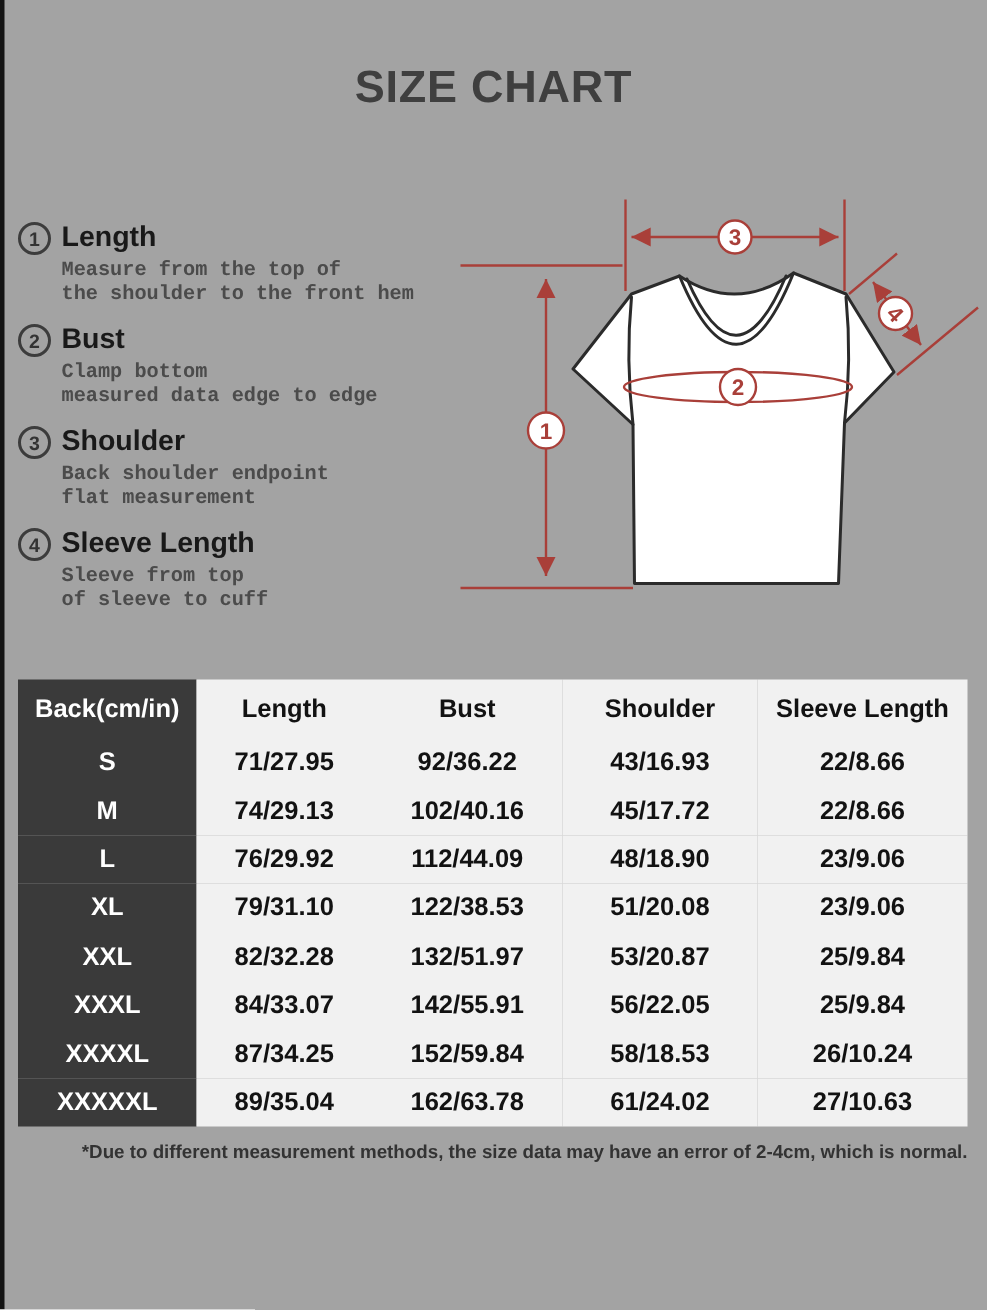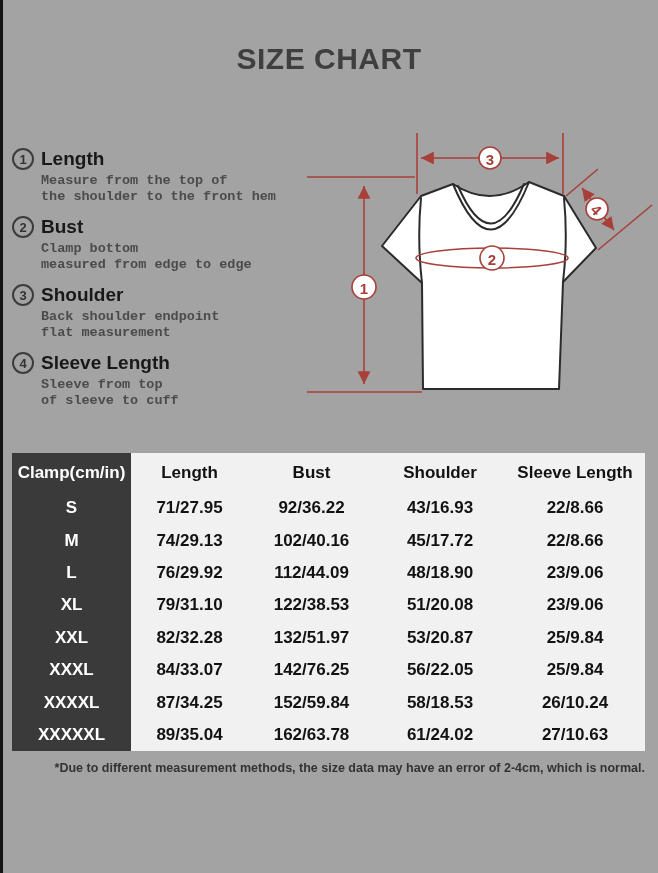--- a/index.html
+++ b/index.html
@@ -72,21 +72,21 @@
     </div>
   </div>
 
   <div class="legend-item i2">
     <div class="legend-head">
       <span class="num-circle">2</span>
       <span class="legend-label">Bust</span>
     </div>
     <div class="legend-desc">
       <div>Clamp bottom</div>
-      <div>measured from edge to edge</div>
+      <div>measured data edge to edge</div>
     </div>
   </div>
 
   <div class="legend-item i3">
     <div class="legend-head">
       <span class="num-circle">3</span>
       <span class="legend-label">Shoulder</span>
     </div>
     <div class="legend-desc">
       <div>Back shoulder endpoint</div>
@@ -143,21 +143,21 @@
 
       <circle class="badge" cx="490" cy="158" r="11"></circle>
       <text x="490" y="159">3</text>
 
       <circle class="badge" cx="597" cy="209" r="11"></circle>
       <text x="597" y="210" transform="rotate(46 597 209)">4</text>
     </g>
   </svg>
 
   <div class="size-table">
-    <div class="st-cell dark head">Clamp(cm/in)</div>
+    <div class="st-cell dark head">Back(cm/in)</div>
     <div class="st-cell head">Length</div>
     <div class="st-cell head">Bust</div>
     <div class="st-cell head">Shoulder</div>
     <div class="st-cell head">Sleeve Length</div>
 
     <div class="st-cell dark">S</div>
     <div class="st-cell">71/27.95</div>
     <div class="st-cell">92/36.22</div>
     <div class="st-cell">43/16.93</div>
     <div class="st-cell">22/8.66</div>
@@ -181,21 +181,21 @@
     <div class="st-cell">23/9.06</div>
 
     <div class="st-cell dark">XXL</div>
     <div class="st-cell">82/32.28</div>
     <div class="st-cell">132/51.97</div>
     <div class="st-cell">53/20.87</div>
     <div class="st-cell">25/9.84</div>
 
     <div class="st-cell dark">XXXL</div>
     <div class="st-cell">84/33.07</div>
-    <div class="st-cell">142/76.25</div>
+    <div class="st-cell">142/55.91</div>
     <div class="st-cell">56/22.05</div>
     <div class="st-cell">25/9.84</div>
 
     <div class="st-cell dark">XXXXL</div>
     <div class="st-cell">87/34.25</div>
     <div class="st-cell">152/59.84</div>
     <div class="st-cell">58/18.53</div>
     <div class="st-cell">26/10.24</div>
 
     <div class="st-cell dark">XXXXXL</div>

